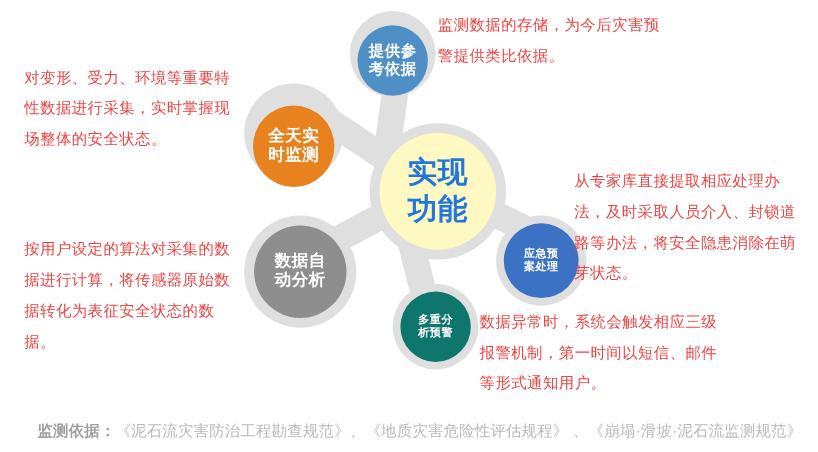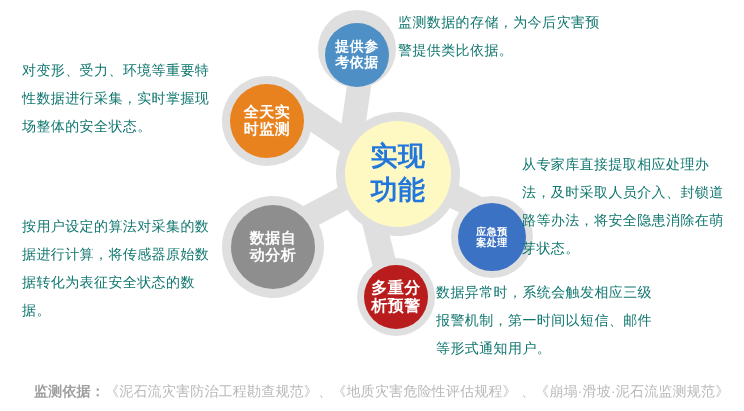--- a/index.html
+++ b/index.html
@@ -24,26 +24,26 @@
     box-sizing:border-box;
   }
   .node span{display:block;}
   .node-center{
     background:#fef9c3;color:#2277dd;
     font-size:27px;font-weight:700;line-height:1.25;
   }
   .node-ref    {background:#4e90c6;font-size:14px;font-weight:700;}
   .node-mon    {background:#e8821e;font-size:15px;font-weight:700;}
   .node-ana    {background:#8e8e8e;font-size:15px;font-weight:700;}
-  .node-warn   {background:#b91c1c;font-size:16px;font-weight:700;}
+  .node-warn   {background:#0f766e;font-size:10px;font-weight:700;}
   .node-emg    {background:#3b72c4;font-size:10px;font-weight:700;}
 
   
   .para{
-    position:absolute;color:#0f766e;
+    position:absolute;color:#ef4444;
     font-size:14px;line-height:28px;
     letter-spacing:.4px;
   }
   .para-left{width:200px;}
   .para-right{width:215px;}
 
   
   .footer{
     position:absolute;left:34px;top:383px;
     font-size:14px;color:#b9b9b9;letter-spacing:.2px;white-space:nowrap;
@@ -81,21 +81,21 @@
     </div>
   </div>
 
   <div class="node node-ref" style="left:325px;top:23px;width:64px;height:64px;">
     <div>
       <span>提供参</span>
       <span>考依据</span>
     </div>
   </div>
 
-  <div class="node node-mon" style="left:230px;top:84px;width:74px;height:74px;">
+  <div class="node node-mon" style="left:230px;top:96px;width:74px;height:74px;">
     <div>
       <span>全天实</span>
       <span>时监测</span>
     </div>
   </div>
 
   <div class="node node-ana" style="left:231px;top:205px;width:84px;height:84px;justify-content:center;">
     <div>
       <span>数据自</span>
       <span>动分析</span>

